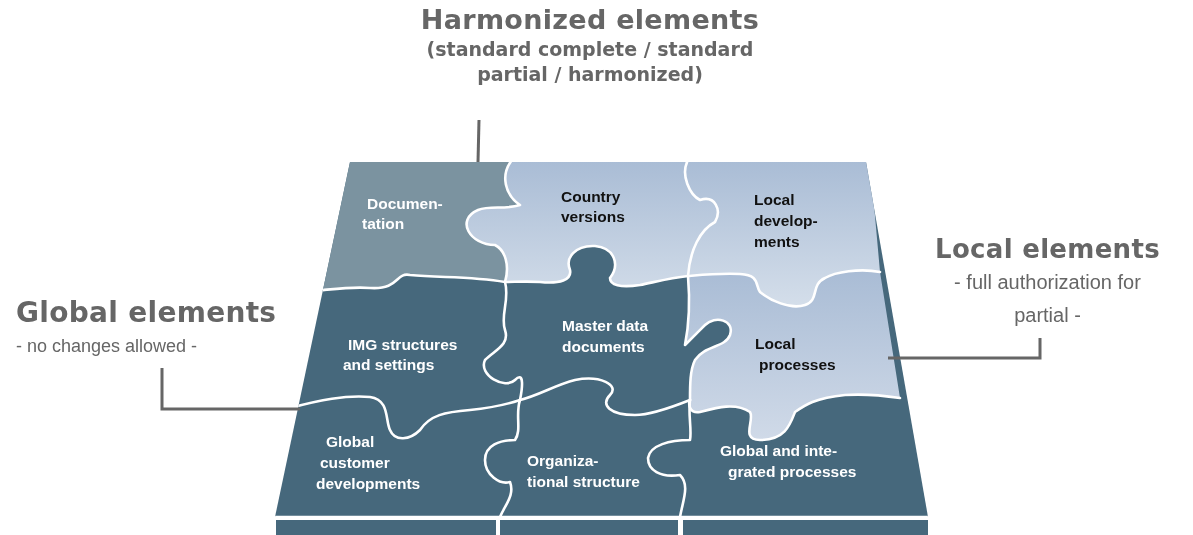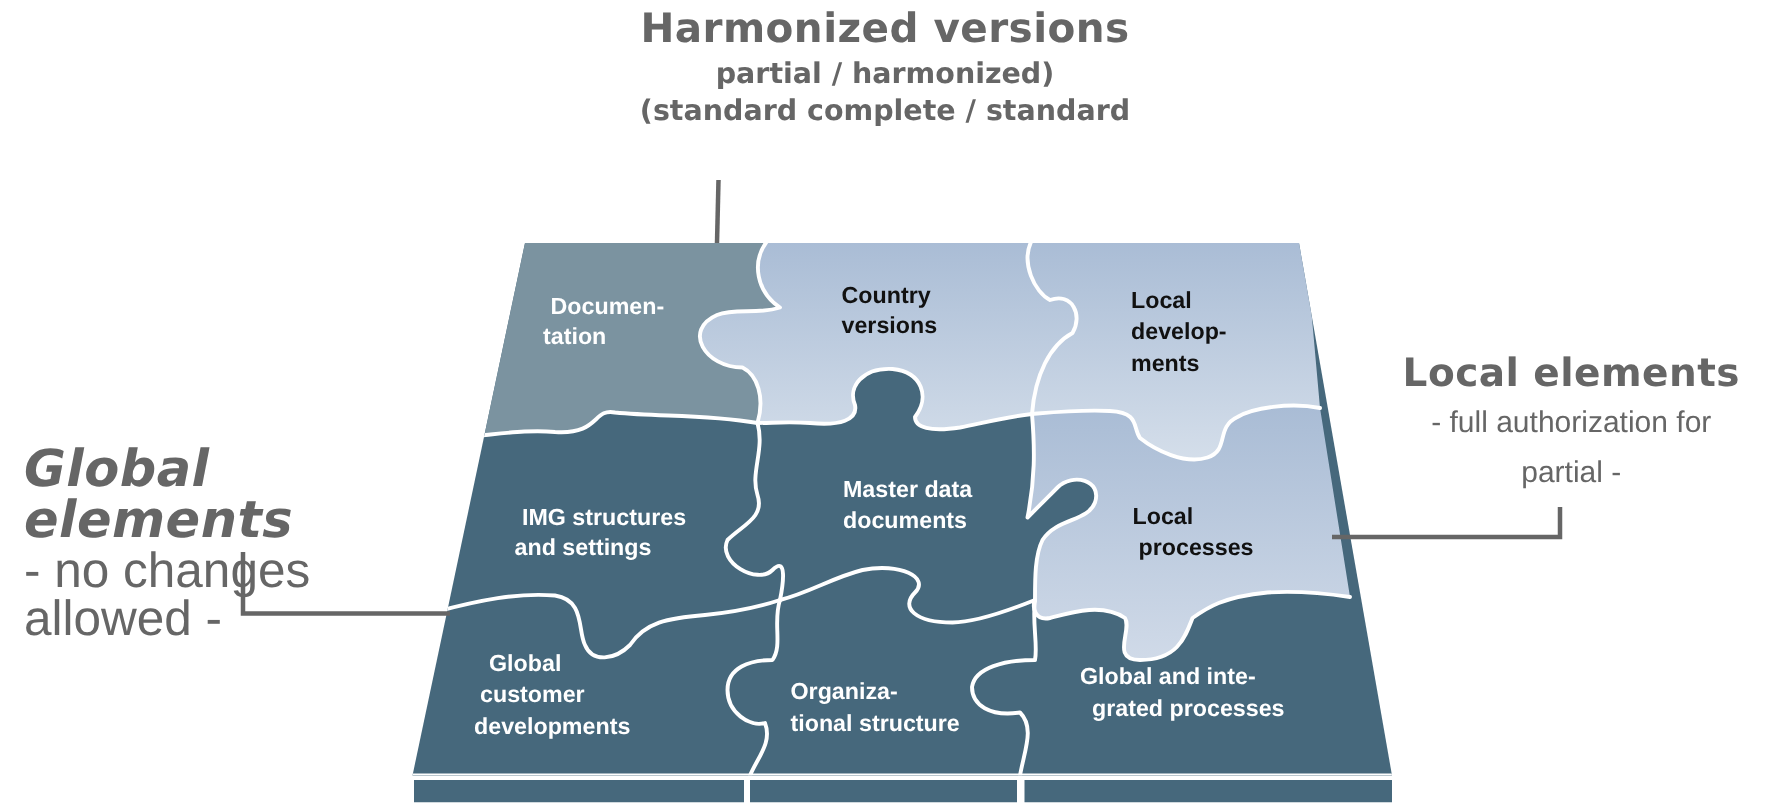--- a/index.html
+++ b/index.html
@@ -7,22 +7,22 @@
     svg.diagram { position: absolute; left: 0; top: 0; width: 1193px; height: 535px; }
     .callout { position: absolute; color: #666666; text-align: center; }
     .callout .title { font-family: "DejaVu Sans", sans-serif; font-weight: 900; color: #666666; letter-spacing: 0.3px; }
     .callout .sub-bold { font-family: "DejaVu Sans", sans-serif; font-weight: bold; color: #666666; }
     .callout .desc { font-family: "Liberation Sans", sans-serif; color: #666666; }
     #harm { left: 380px; top: 3px; width: 420px; }
     #harm .title { font-size: 27px; line-height: 34px; }
     #harm .sub-bold { font-size: 19px; line-height: 25px; }
     #harm .desc { font-size: 25px; line-height: 32px; }
     #glob { left: 16px; top: 296px; width: 300px; text-align: left; }
-    #glob .title { font-size: 34px; line-height: 34px; font-style: italic; }
-    #glob .desc { font-size: 33px; line-height: 32px; }
+    #glob .title { font-size: 28px; line-height: 34px; }
+    #glob .desc { font-size: 18px; line-height: 32px; }
     #loc { left: 905px; top: 232px; width: 285px; }
     #loc .title { font-size: 26px; line-height: 34px; }
     #loc .desc { font-size: 20px; line-height: 33px; }
     .lbl { font-family: "Liberation Sans", sans-serif; font-weight: bold; font-size: 15.5px; }
     .lbl-white { fill: #ffffff; }
     .lbl-dark { fill: #111111; }
   </style>
 </head>
 <body>
 
@@ -118,23 +118,23 @@
     <tspan x="527" y="466">Organiza-</tspan>
     <tspan x="527" y="487">tional structure</tspan>
   </text>
   <text class="lbl lbl-white">
     <tspan x="720" y="456">Global and inte-</tspan>
     <tspan x="728" y="477">grated processes</tspan>
   </text>
 </svg>
 
 <div class="callout" id="harm">
-  <div class="title">Harmonized versions</div>
+  <div class="title">Harmonized elements</div>
+  <div class="sub-bold">(standard complete / standard</div>
   <div class="sub-bold">partial / harmonized)</div>
-  <div class="sub-bold">(standard complete / standard</div>
 </div>
 
 <div class="callout" id="glob">
   <div class="title">Global elements</div>
   <div class="desc">- no changes allowed -</div>
 </div>
 
 <div class="callout" id="loc">
   <div class="title">Local elements</div>
   <div class="desc">- full authorization for</div>

